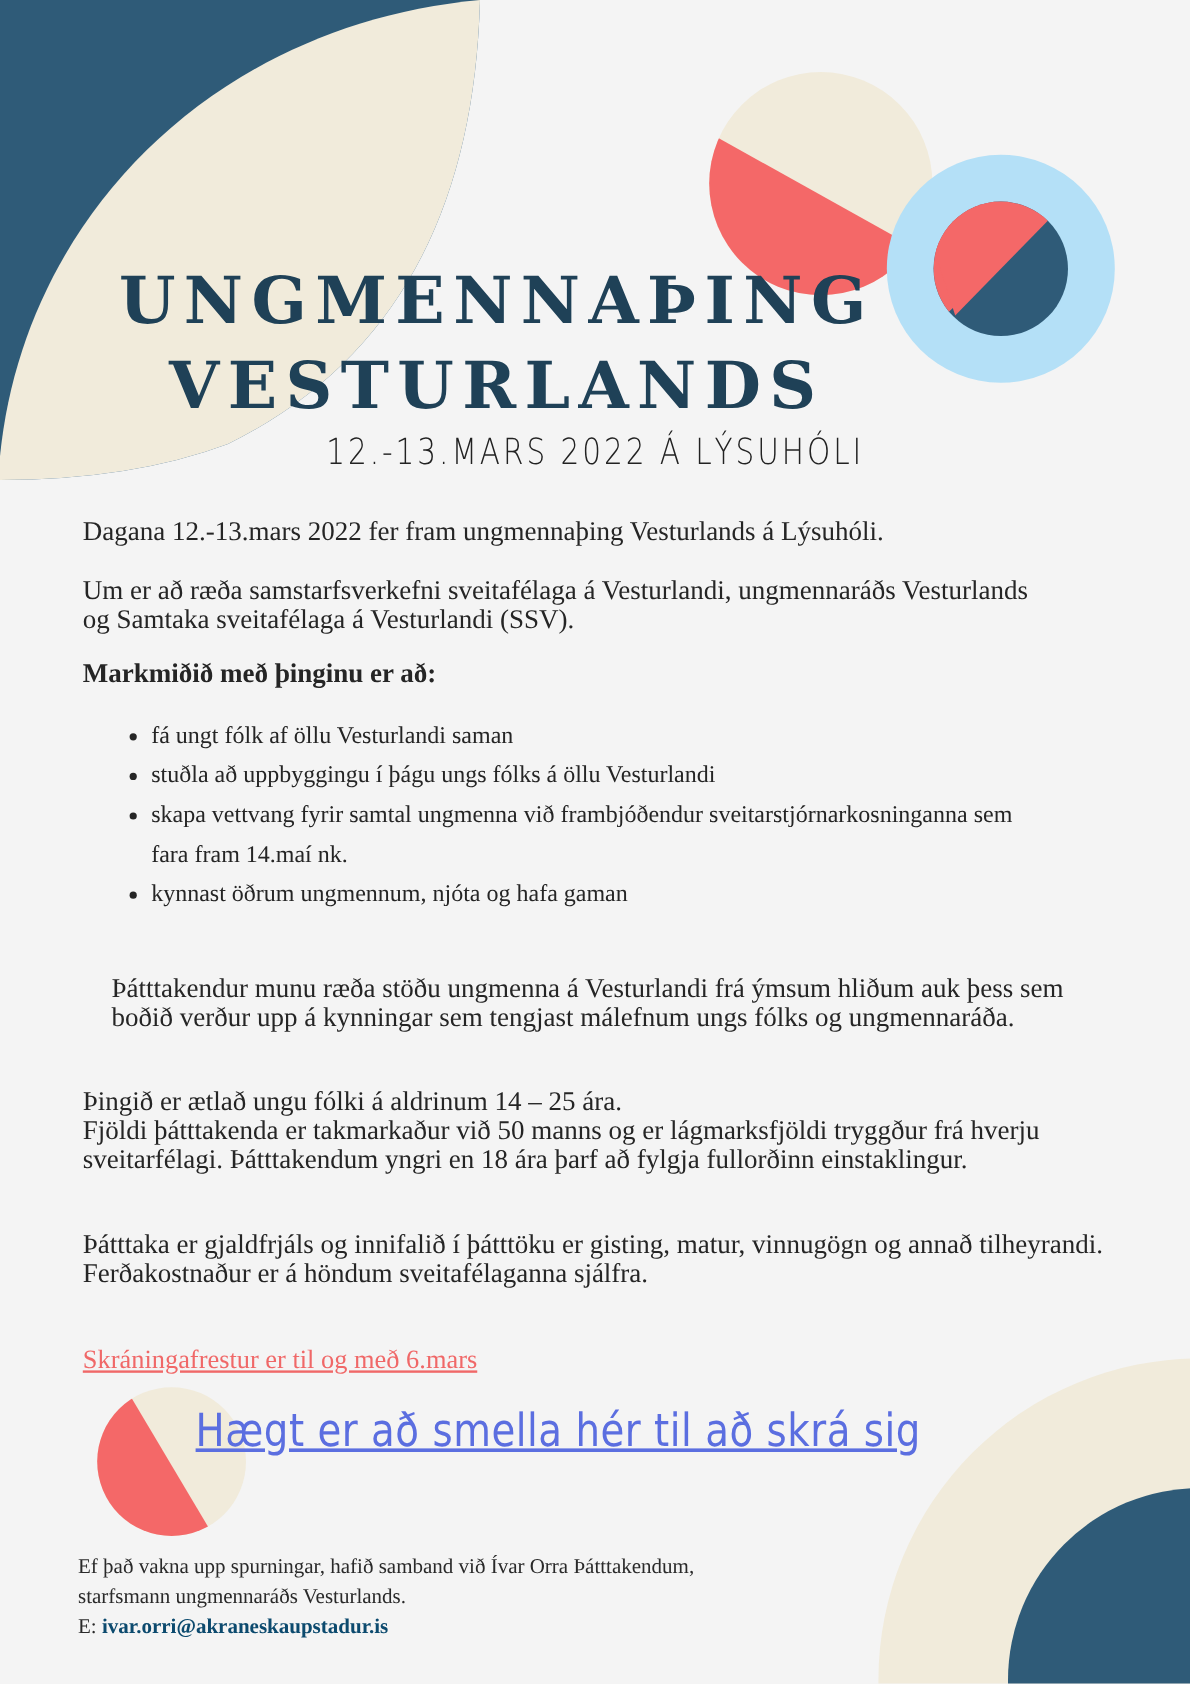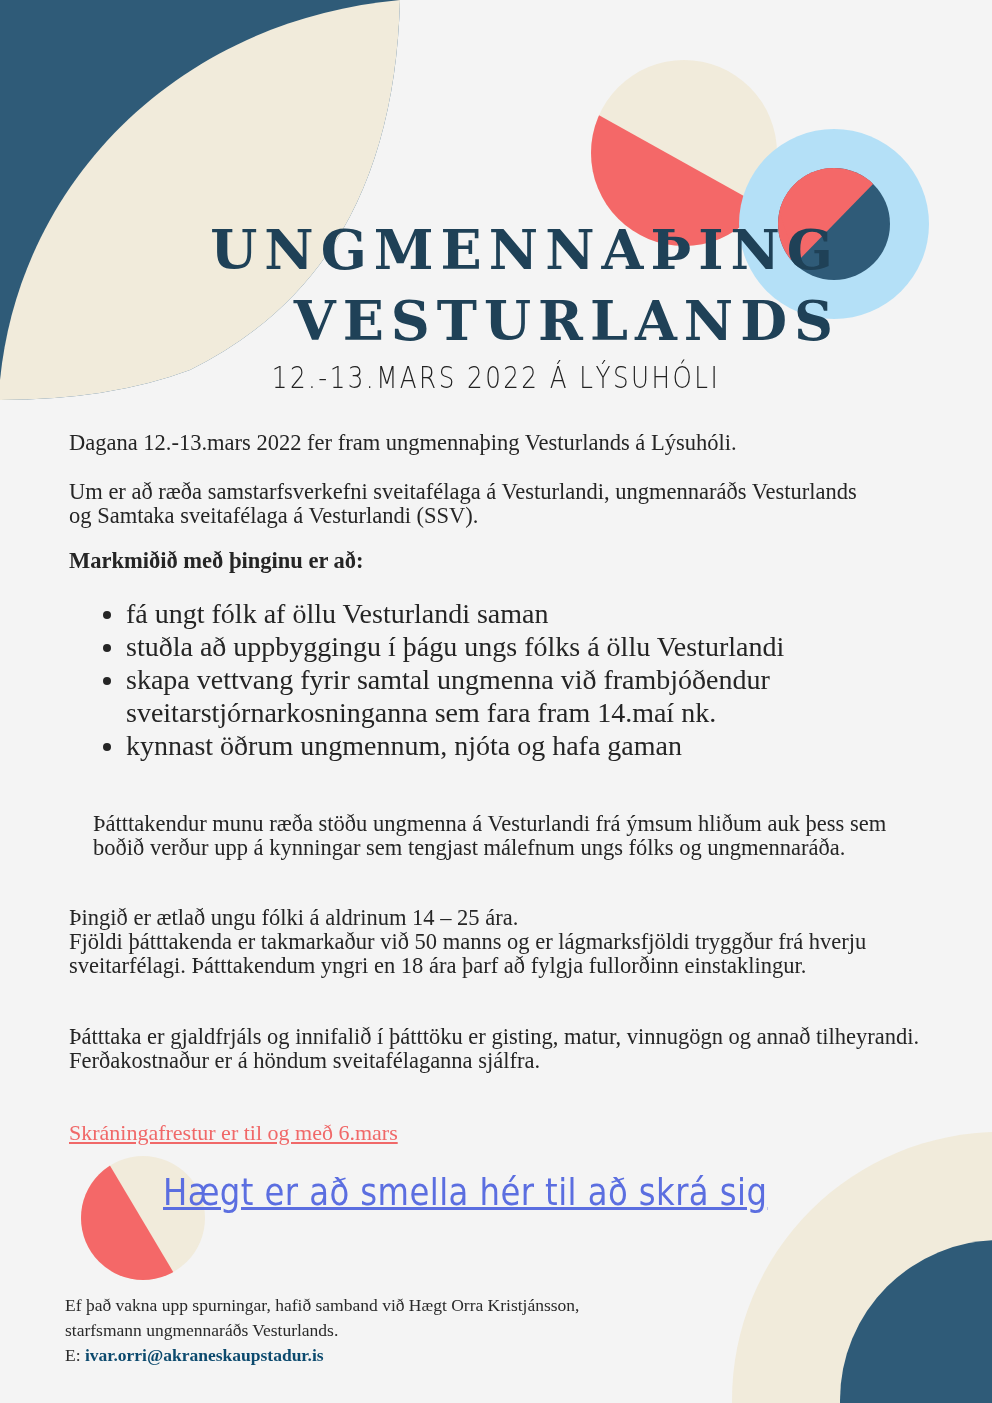--- a/index.html
+++ b/index.html
@@ -4,21 +4,21 @@
 <style>
   html, body { margin: 0; padding: 0; }
   body {
     width: 992px; height: 1403px; position: relative; overflow: hidden;
     background: #f4f4f4;
     font-family: "DejaVu Serif", "Liberation Serif", serif;
     color: #2b2b2b;
   }
   .deco { position: absolute; left: 0; top: 0; width: 992px; height: 1403px; pointer-events: none; }
   .title {
-    position: absolute; left: 12px; width: 828px; text-align: right;
+    position: absolute; left: 0; width: 828px; text-align: center;
     font-family: "DejaVu Serif", serif; font-weight: bold;
     color: #1f4157; letter-spacing: 7px;
   }
   .t1 { top: 218px; font-size: 54px; }
   .t2 { top: 289px; font-size: 54px; }
   .subtitle {
     position: absolute; top: 360px; left: 0; width: 992px; text-align: center;
     font-family: "DejaVu Sans", sans-serif; font-weight: 300; font-size: 30px;
     letter-spacing: 3px; color: #222; transform: scaleX(0.82); transform-origin: 50% 50%;
   }
@@ -26,21 +26,21 @@
     position: absolute; left: 69px; width: 870px;
     font-family: "Liberation Serif", serif; font-size: 22.5px; line-height: 24px;
     color: #252525;
   }
   p { margin: 0; }
   .p1 { top: 431px; }
   .p2 { top: 480px; }
   .p3 { top: 549px; font-weight: bold; }
   ul.goals {
     position: absolute; top: 597px; left: 100px; margin: 0; padding: 0 0 0 26px;
-    font-family: "Liberation Serif", serif; font-size: 28px; line-height: 33px;
+    font-family: "Liberation Serif", serif; font-size: 20px; line-height: 33px;
     color: #252525; width: 720px; list-style: disc;
   }
   .p4 { top: 812px; margin-left: 24px; }
   .p5 { top: 906px; }
   .p6 { top: 1025px; }
   .deadline {
     position: absolute; top: 1120px; left: 69px;
     font-family: "Liberation Serif", serif; font-weight: normal; font-size: 22px;
     color: #f06868; text-decoration: underline;
   }
@@ -123,16 +123,16 @@
 <div class="body-text p6" style="width:870px">
   <p>Þátttaka er gjaldfrjáls og innifalið í þátttöku er gisting, matur, vinnugögn og annað tilheyrandi.</p>
   <p>Ferðakostnaður er á höndum sveitafélaganna sjálfra.</p>
 </div>
 
 <a class="deadline">Skráningafrestur er til og með 6.mars</a>
 
 <a class="reg-link">Hægt er að smella hér til að skrá sig</a>
 
 <div class="contact">
-  <p>Ef það vakna upp spurningar, hafið samband við Hægt Orra Kristjánsson,</p>
+  <p>Ef það vakna upp spurningar, hafið samband við Ívar Orra Þátttakendum,</p>
   <p>starfsmann ungmennaráðs Vesturlands.</p>
   <p><span>E: </span><a class="email">ivar.orri@akraneskaupstadur.is</a></p>
 </div>
 
 </body></html>

